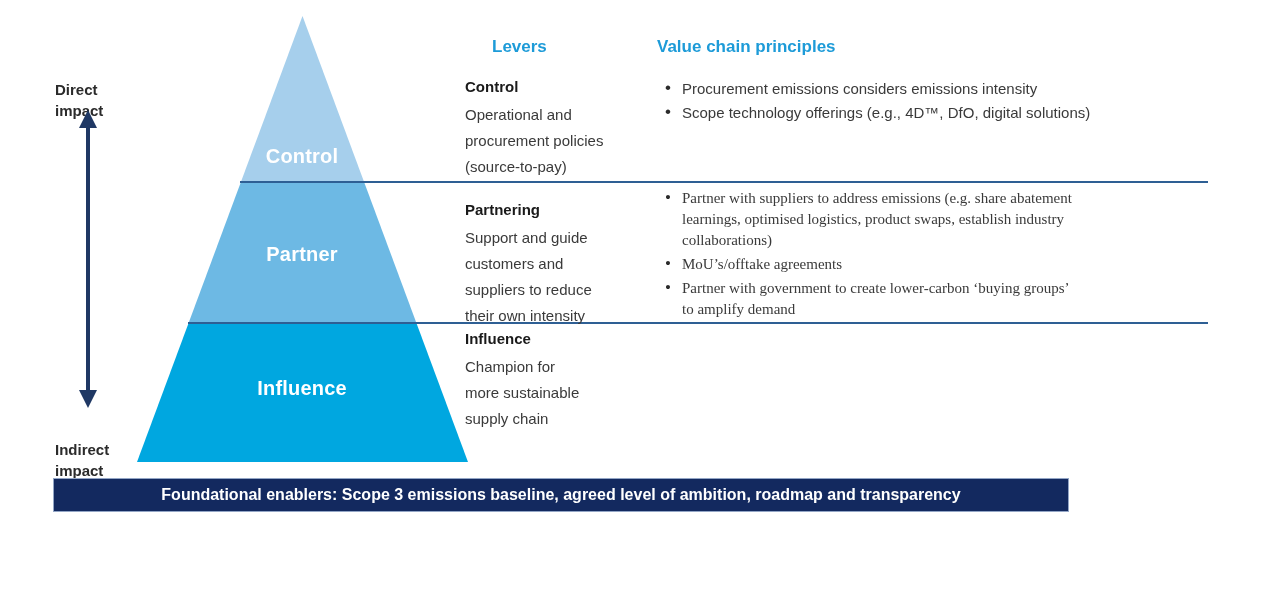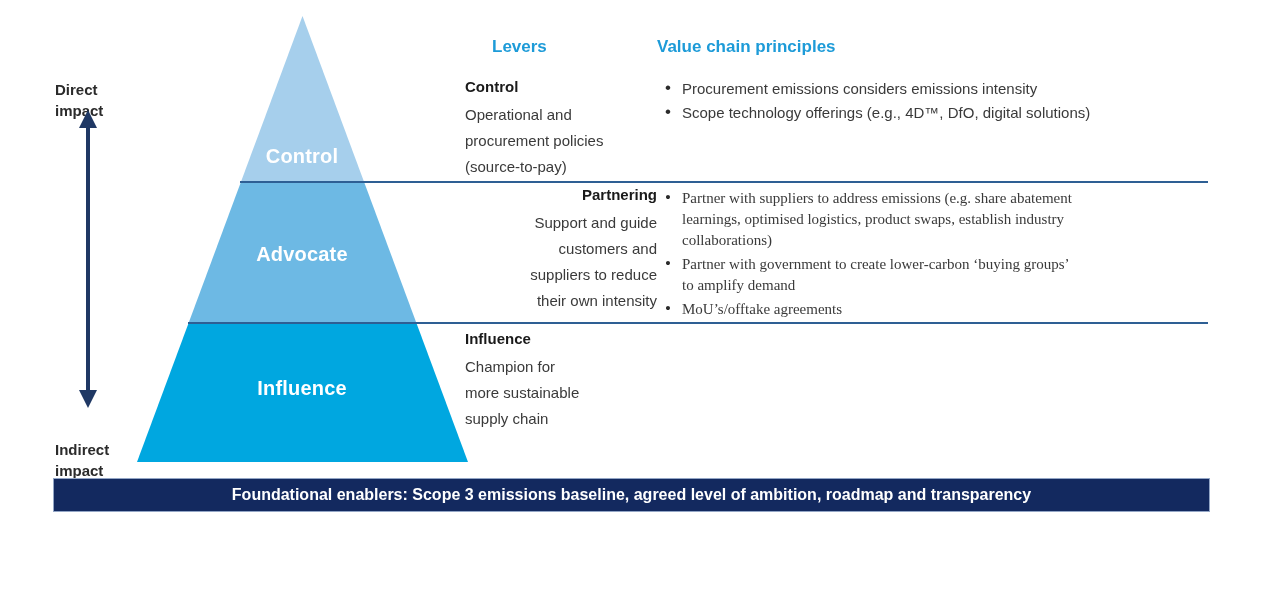--- a/index.html
+++ b/index.html
@@ -24,37 +24,37 @@
   .divider{height:2px;background:#2e5f94;}
   .div1{left:240px;top:181px;width:968px;}
   .div2{left:188px;top:322px;width:1020px;}
   .col-header{
     font-size:17px;font-weight:bold;color:#1d9bd8;top:37px;white-space:nowrap;
   }
   .levers-header{left:492px;}
   .principles-header{left:657px;}
   .lever-block{left:465px;width:192px;}
   .lever-r1{top:78px;}
-  .lever-r2{top:186px;text-align:right;}
+  .lever-r2{top:201px;}
   .lever-r3{top:330px;}
   .lever-title{font-size:15px;font-weight:bold;color:#1a1a1a;margin-bottom:7px;}
   .lever-desc{font-size:15px;line-height:26px;color:#3a3a3a;white-space:pre-line;}
   .bullets{left:663px;width:548px;}
   .bullets-r1{top:78px;}
   .bullets-r2{top:188px;font-family:Liberation Serif, serif;}
   .bullets-r3{top:333px;}
   .bullet{
     position:relative;padding-left:19px;font-size:15px;line-height:21px;
     color:#3a3a3a;margin-bottom:3px;white-space:pre-line;
   }
   .bullet::before{
     content:"\2022";position:absolute;left:2px;top:-1px;font-size:17px;color:#2b2b2b;
   }
   .banner{
-    left:53px;top:478px;width:1157px;height:34px;box-sizing:border-box;
+    left:53px;top:478px;width:1016px;height:34px;box-sizing:border-box;
     background:#13295f;border:1px solid #93a6c6;
     display:flex;align-items:center;justify-content:center;
   }
   .banner-text{color:#ffffff;font-weight:bold;font-size:16px;white-space:nowrap;}
 </style>
 </head>
 <body>
 
 <div class="canvas">
 
@@ -70,21 +70,21 @@
   <div class="abs impact-label impact-bottom">Indirect
 impact</div>
 
   <svg class="abs" style="left:137px;top:16px;" width="331" height="446" viewBox="0 0 331 446">
     <polygon points="165.5,0 227.1,166 103.9,166" fill="#a6cfec"></polygon>
     <polygon points="103.9,166 227.1,166 279.4,307 51.6,307" fill="#6db9e4"></polygon>
     <polygon points="51.6,307 279.4,307 331,446 0,446" fill="#00a7e0"></polygon>
   </svg>
 
   <div class="abs pyramid-label lbl-control">Control</div>
-  <div class="abs pyramid-label lbl-partner">Advocate</div>
+  <div class="abs pyramid-label lbl-partner">Partner</div>
   <div class="abs pyramid-label lbl-influence">Influence</div>
 
   <div class="abs divider div1"></div>
   <div class="abs divider div2"></div>
 
   <div class="abs col-header levers-header">Levers</div>
   <div class="abs col-header principles-header">Value chain principles</div>
 
   <div class="abs lever-block lever-r1">
     <div class="lever-title">Control</div>
@@ -103,23 +103,23 @@
     <div class="lever-desc">Support and guide
 customers and
 suppliers to reduce
 their own intensity</div>
   </div>
   <div class="abs bullets bullets-r2">
 
   <div class="bullet">Partner with suppliers to address emissions (e.g. share abatement
 learnings, optimised logistics, product swaps, establish industry
 collaborations)</div>
+      <div class="bullet">MoU’s/offtake agreements</div>
       <div class="bullet">Partner with government to create lower-carbon ‘buying groups’
 to amplify demand</div>
-      <div class="bullet">MoU’s/offtake agreements</div>
     </div>
 
   <div class="abs lever-block lever-r3">
     <div class="lever-title">Influence</div>
     <div class="lever-desc">Champion for
 more sustainable
 supply chain</div>
   </div>
 
   <div class="abs banner">

